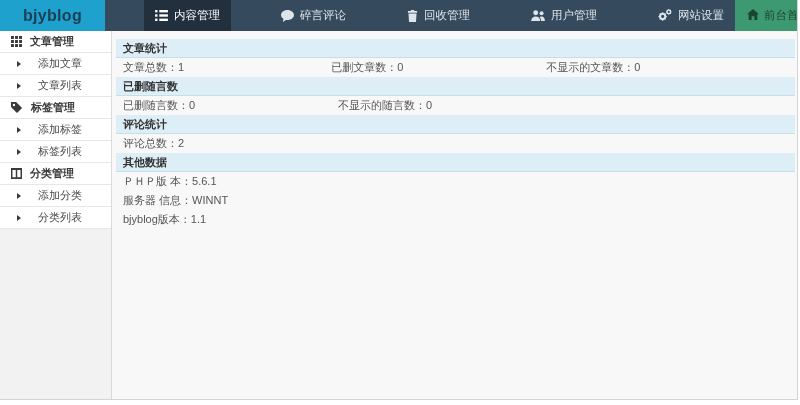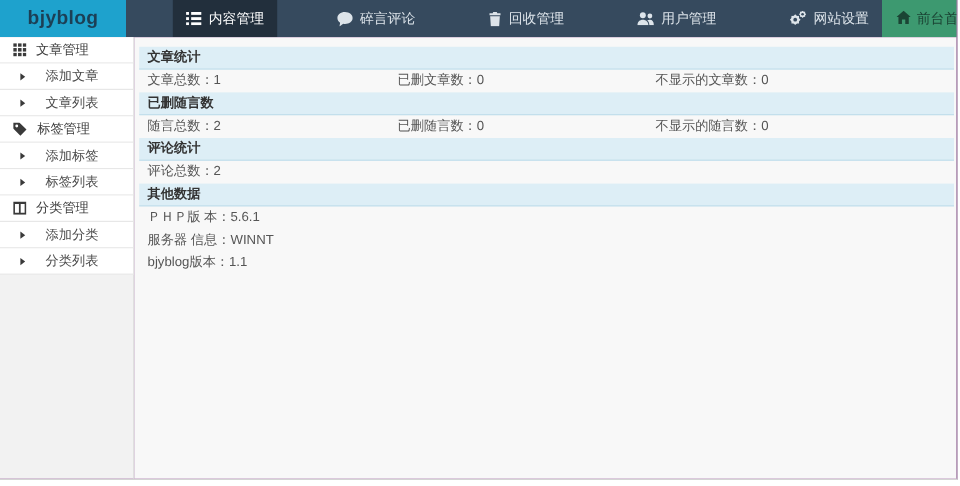--- a/index.html
+++ b/index.html
@@ -1,36 +1,36 @@
 <!DOCTYPE html>
 <html><head>
 <meta charset="utf-8">
 <style>
   * { box-sizing: border-box; margin: 0; padding: 0; }
   html, body { width: 800px; height: 405px; background: #fff; }
   body { font-family: "Liberation Sans", "DejaVu Sans", sans-serif; }
 
-  .app { width: 798px; height: 400px; border-right: 1px solid #d4d4d4; border-bottom: 1px solid #d4d4d4; background: #701a75; overflow: hidden; }
+  .app { width: 798px; height: 400px; border-right: 1px solid #d4d4d4; border-bottom: 1px solid #d4d4d4; background: #ef4444; overflow: hidden; }
 
   
   .navbar { height: 31px; background: #364a5e; display: flex; align-items: stretch; }
   .logo { width: 105px; background: #1ea2cd; color: #1c3f55; font-weight: bold; font-size: 16px; display: flex; align-items: center; justify-content: center; letter-spacing: .3px; flex: none; }
   .nav-item { display: flex; align-items: center; gap: 6px; padding: 0 11px; color: #dde4ea; font-size: 11.5px; cursor: pointer; white-space: nowrap; margin-left: 39px; }
   .nav-item.active { background: #222f3c; color: #fff; }
   .nav-item svg { display: block; }
   .nav-spacer { flex: 1; }
   .nav-btn { display: flex; align-items: center; gap: 5px; padding: 0 12px; font-size: 11.5px; cursor: pointer; white-space: nowrap; }
   .btn-front { background: #3d9970; color: #1b4434; }
   .btn-logout { background: #a62c6c; color: #511033; }
 
   
   .layout { display: flex; height: 369px; align-items: stretch; }
   .sidebar { width: 112px; flex: none; background: #f2f2f2; border-right: 1px solid #dadada; }
   .side-item { height: 22px; background: #fff; border-bottom: 1px solid #e7e7e7; display: flex; align-items: center; font-size: 11px; color: #3c3c3c; cursor: pointer; }
-  .side-head { padding-left: 11px; gap: 8px; }
+  .side-head { padding-left: 11px; gap: 8px; font-weight: bold; }
   .side-link { padding-left: 17px; gap: 17px; color: #4a4a4a; }
   .side-item svg { display: block; flex: none; }
   .caret { width: 0; height: 0; border-left: 4px solid #3a3a3a; border-top: 3.5px solid transparent; border-bottom: 3.5px solid transparent; flex: none; }
 
   
   .main { flex: 1; padding: 8px 2px 0 4px; background: #f8f8f8; }
   .sec-head { height: 19px; line-height: 19px; background: #ddeef6; border-bottom: 1px solid #c3dfec; font-size: 11px; font-weight: bold; color: #333; padding-left: 7px; }
   .sec-row { height: 19px; line-height: 19px; display: flex; font-size: 11px; color: #555; padding-left: 7px; }
   .cell1 { width: 31%; } .cell2 { width: 32%; } .cell3 { flex: 1; }
   .cell-full { width: 100%; }
@@ -198,21 +198,20 @@
         <div class="sec-row">
           <span class="cell1">文章总数：1</span>
           <span class="cell2">已删文章数：0</span>
           <span class="cell3">不显示的文章数：0</span>
         </div>
       </section>
 
       <section>
         <div class="sec-head">已删随言数</div>
         <div class="sec-row">
-          <span class="cell1">随言总数：2</span>
           <span class="cell2">已删随言数：0</span>
           <span class="cell3">不显示的随言数：0</span>
         </div>
       </section>
 
       <section>
         <div class="sec-head">评论统计</div>
         <div class="sec-row">
           <span class="cell-full">评论总数：2</span>
         </div>

